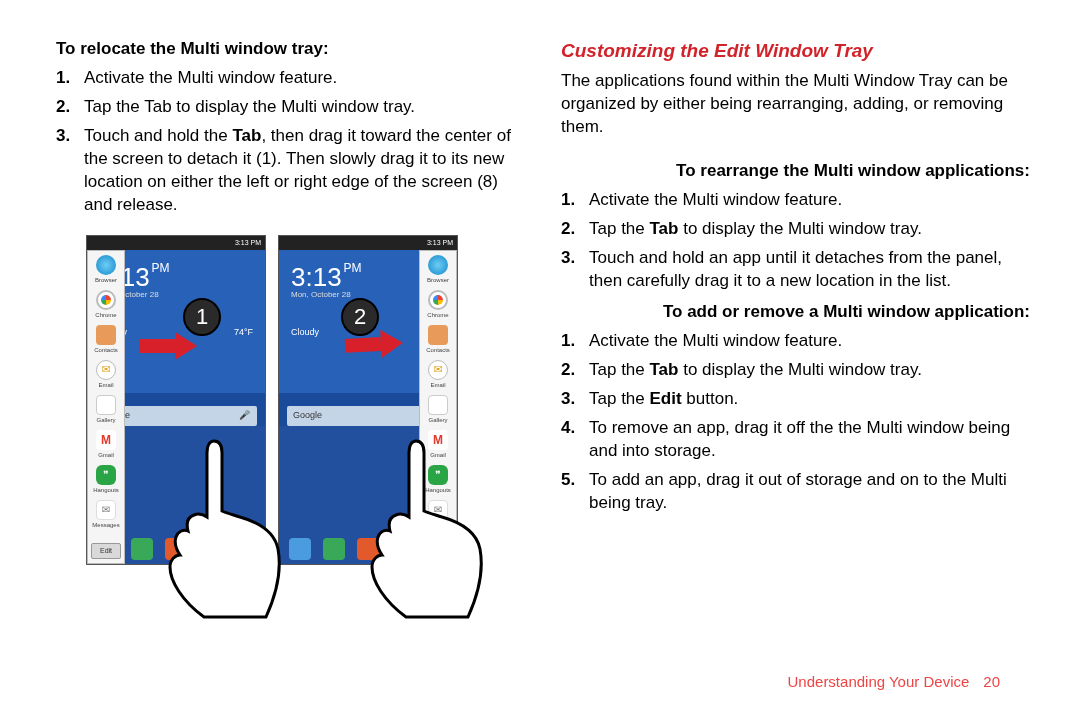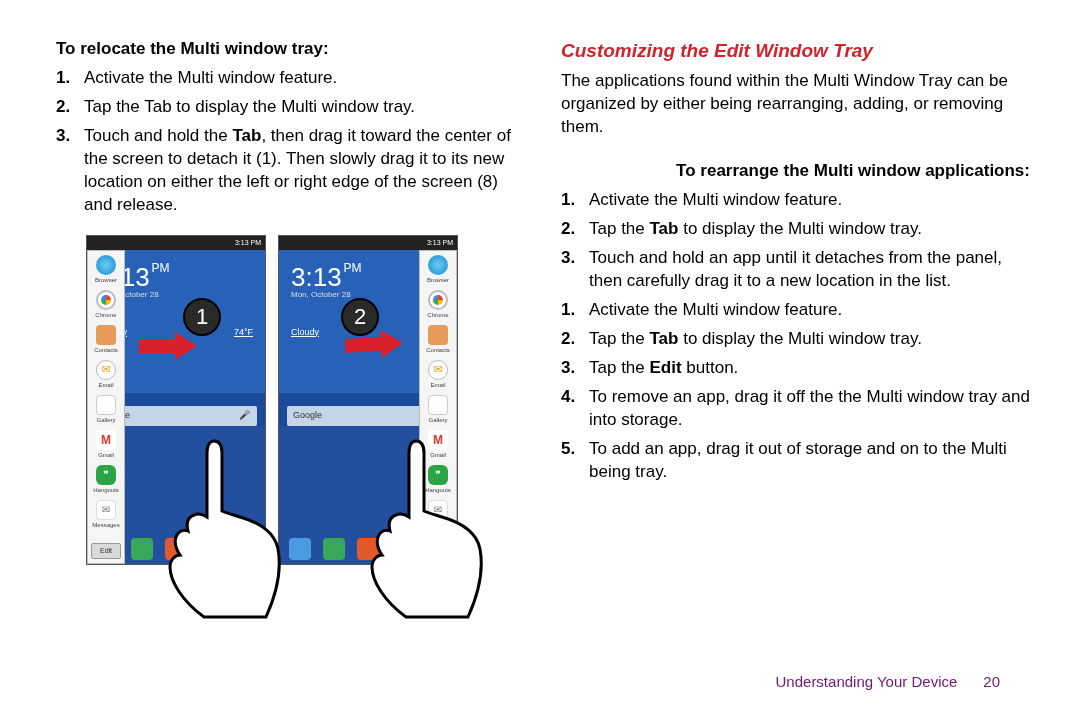--- a/index.html
+++ b/index.html
@@ -55,21 +55,21 @@
     height: 330px;
     background: linear-gradient(#2762b8 0%, #2762b8 48%, #1a4b9a 48%, #1a4b9a 58%, #224f9e 58%, #224f9e 100%);
     border: 1px solid #555;
     position: relative;
     overflow: hidden;
   }
   .statusbar { position: absolute; top: 0; left: 0; right: 0; height: 14px; background: #222; color: #fff; font-size: 7px; text-align: right; padding: 2px 4px; }
   .bigclock { position: absolute; top: 24px; left: 12px; color: #fff; font-size: 26px; font-weight: 300; }
   .ampm { font-size: 12px; vertical-align: top; margin-left: 2px; }
   .date { position: absolute; top: 54px; left: 12px; color: #ddd; font-size: 8px; }
-  .weather { position: absolute; top: 90px; right: 12px; left: 12px; color: #fff; font-size: 9px; display: flex; align-items: center; justify-content: space-between; text-decoration: underline; }
+  .weather { position: absolute; top: 90px; right: 12px; left: 12px; color: #fff; font-size: 9px; display: flex; align-items: center; justify-content: space-between; }
   .searchbar { position: absolute; top: 170px; left: 8px; right: 8px; height: 20px; background: #c5d5e8; border-radius: 2px; font-size: 9px; color: #333; display: flex; align-items: center; padding: 0 6px; justify-content: space-between; }
   .dockrow { position: absolute; bottom: 4px; left: 4px; right: 4px; display: flex; justify-content: space-around; }
   .dockicon { width: 22px; height: 22px; border-radius: 4px; background: #4a9be0; }
   .dockicon:nth-child(2){ background: #3aa859; }
   .dockicon:nth-child(3){ background: #e25a2b; }
   .dockicon:nth-child(4){ background: #e7b93f; }
   .dockicon:nth-child(5){ background: #3b79d6; }
 
   .tray {
     position: absolute;
@@ -146,23 +146,23 @@
     pointer-events: none;
   }
   .p1hand { left: 58px; top: 196px; }
   .p2hand { left: 260px; top: 196px; }
 
   .footer {
     position: absolute;
     right: 80px;
     bottom: 28px;
     font-size: 15px;
-    color: #701a75;
+    color: #ef4444;
     display: flex;
-    gap: 26px;
+    gap: 14px;
     align-items: baseline;
   }
 </style>
 </head>
 <body>
 
 <div class="columns">
 
   <div class="col">
     <div class="bold-lead">To relocate the Multi window tray:</div>
@@ -305,25 +305,26 @@
     <div class="red-head">Customizing the Edit Window Tray</div>
     <div class="para">The applications found within the Multi Window Tray can be organized by either being rearranging, adding, or removing them.</div>
 
     <div class="sub-bold">To rearrange the Multi window applications:</div>
     <ol class="steps">
       <li><span>Activate the Multi window feature.</span></li>
       <li><span>Tap the </span><span class="strong">Tab</span><span> to display the Multi window tray.</span></li>
       <li><span>Touch and hold an app until it detaches from the panel, then carefully drag it to a new location in the list.</span></li>
     </ol>
 
+    <div class="sub-bold">To add or remove a Multi window application:</div>
     <ol class="steps">
       <li><span>Activate the Multi window feature.</span></li>
       <li><span>Tap the </span><span class="strong">Tab</span><span> to display the Multi window tray.</span></li>
       <li><span>Tap the </span><span class="strong">Edit</span><span> button.</span></li>
-      <li><span>To remove an app, drag it off the the Multi window tray and into storage.</span></li>
+      <li><span>To remove an app, drag it off the the Multi window being and into storage.</span></li>
       <li><span>To add an app, drag it out of storage and on to the Multi being tray.</span></li>
     </ol>
   </div>
 </div>
 
 <div class="footer">
   <span>Understanding Your Device</span>
   <span>20</span>
 </div>
 

